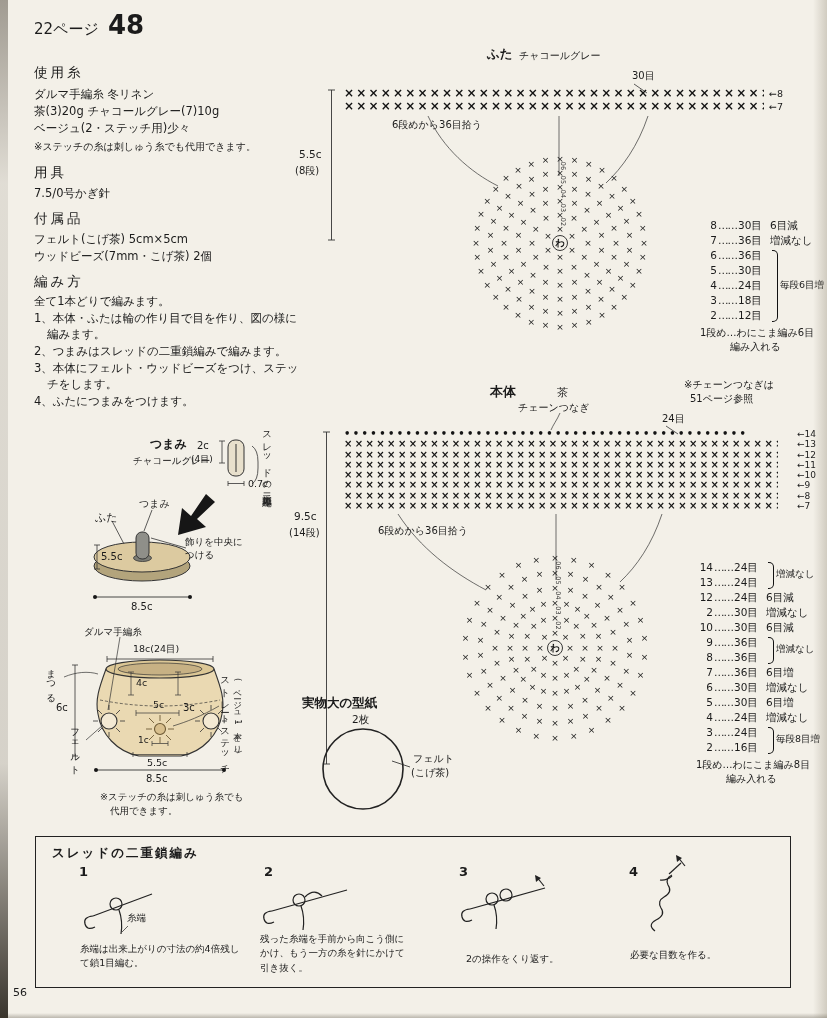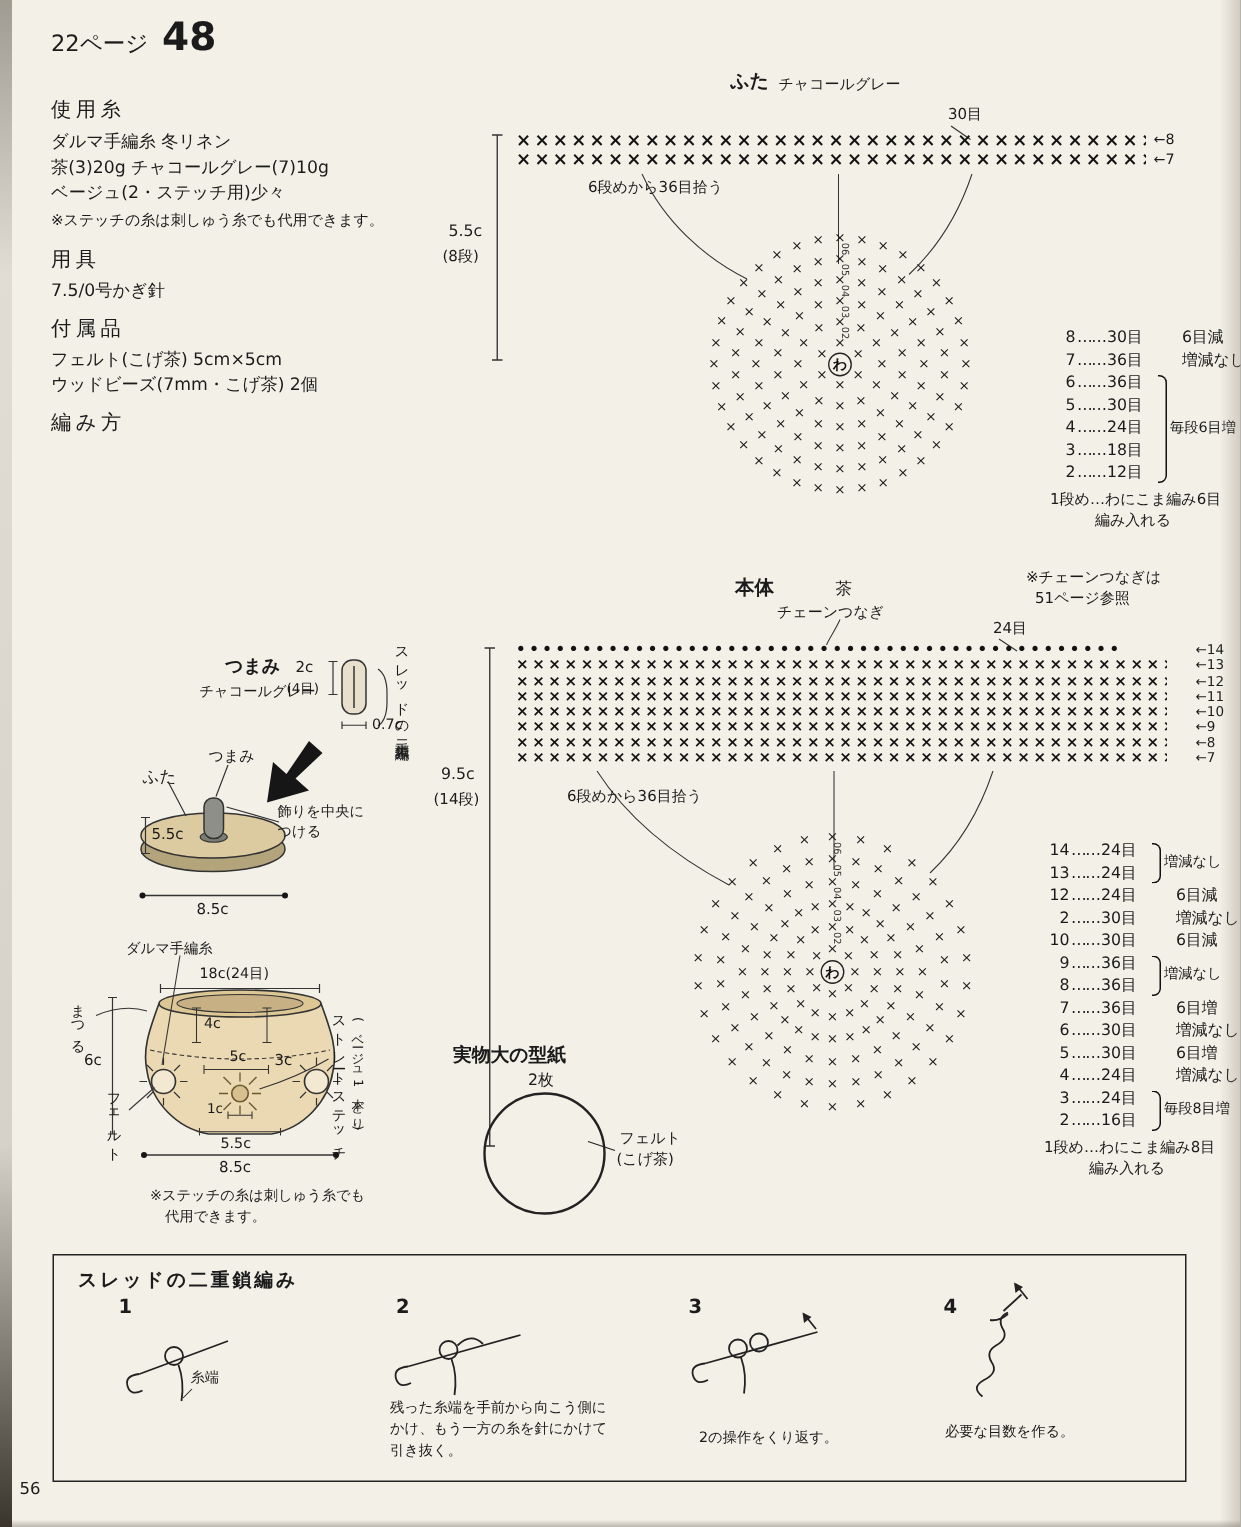--- a/index.html
+++ b/index.html
@@ -29,21 +29,21 @@
   #lid-band .band-row{font-size:12px;letter-spacing:2.2px;height:13px;line-height:13px}
   #body-band .band-row{font-size:10px;letter-spacing:2.4px;height:10.3px;line-height:10.3px}
   .arrows{position:absolute}
   #lid-arrows .arrow-row{font-size:9.5px;height:13px;line-height:13px}
   #body-arrows .arrow-row{font-size:9px;height:10.3px;line-height:10.3px}
   .ptable{position:absolute;font-size:10.5px}
   .trow{height:15px;line-height:15px;white-space:nowrap}
   .tnum{display:inline-block;width:17px;text-align:right}
   .tdots{letter-spacing:-1px;margin:0 1px}
   .tsts{display:inline-block;min-width:30px}
-  .tnote{margin-left:20px}
+  .tnote{margin-left:2px}
   .tbrace{position:absolute;left:72px;width:5px;border:1px solid #111;border-left:none;border-radius:0 5px 5px 0}
   .tglabel{position:absolute;left:80px;white-space:nowrap;font-size:9.5px}
   .tfoot{font-size:10px;white-space:nowrap;margin-top:3px}
   .tfoot2{padding-left:30px;margin-top:0}
   .tut-box{position:absolute;left:35px;top:836px;width:754px;height:150px;border:1.5px solid #222}
   .caption{position:absolute;font-size:9.5px;line-height:1.5;white-space:normal}
 </style>
 </head>
 <body>
 
@@ -422,20 +422,27 @@
   <div class="abs note" style="left:34px;top:140px">※ステッチの糸は刺しゅう糸でも代用できます。</div>
 
   <div class="abs h-section" style="left:34px;top:164px">用具</div>
   <div class="abs txt" style="left:34px;top:186px">7.5/0号かぎ針</div>
 
   <div class="abs h-section" style="left:34px;top:210px">付属品</div>
   <div class="abs txt" style="left:34px;top:232px">フェルト(こげ茶) 5cm×5cm</div>
   <div class="abs txt" style="left:34px;top:249px">ウッドビーズ(7mm・こげ茶) 2個</div>
 
   <div class="abs h-section" style="left:34px;top:273px">編み方</div>
+  <div class="howto" style="left:34px;top:293px">
+    <div class="howto-line">全て1本どりで編みます。</div>
+    <div class="howto-line">1、本体・ふたは輪の作り目で目を作り、図の様に編みます。</div>
+    <div class="howto-line">2、つまみはスレッドの二重鎖編みで編みます。</div>
+    <div class="howto-line">3、本体にフェルト・ウッドビーズをつけ、ステッチをします。</div>
+    <div class="howto-line">4、ふたにつまみをつけます。</div>
+  </div>
 
   <div class="abs bold" style="left:150px;top:436px;font-size:12px">つまみ</div>
   <div class="abs" style="left:133px;top:455px;font-size:9.5px">チャコールグレー</div>
   <div class="abs" style="left:197px;top:440px;font-size:10px">2c</div>
   <div class="abs" style="left:191px;top:453px;font-size:9px">(4目)</div>
   <div class="abs" style="left:248px;top:478px;font-size:9.5px">0.7c</div>
   <div class="abs v" style="left:260px;top:424px;font-size:9.5px;height:108px">スレッドの二重鎖編み</div>
 
   <div class="abs" style="left:95px;top:510px;font-size:11px">ふた</div>
   <div class="abs" style="left:139px;top:497px;font-size:10px">つまみ</div>
@@ -545,20 +552,21 @@
   <div class="abs" style="left:413px;top:752px;font-size:10px">フェルト</div>
   <div class="abs" style="left:411px;top:766px;font-size:10px">(こげ茶)</div>
 
   <div class="tut-box"></div>
   <div class="abs bold" style="left:52px;top:845px;font-size:12.5px;letter-spacing:2px">スレッドの二重鎖編み</div>
   <div class="abs bold" style="left:79px;top:864px;font-size:13px">1</div>
   <div class="abs bold" style="left:264px;top:864px;font-size:13px">2</div>
   <div class="abs bold" style="left:459px;top:864px;font-size:13px">3</div>
   <div class="abs bold" style="left:629px;top:864px;font-size:13px">4</div>
   <div class="abs" style="left:127px;top:912px;font-size:9.5px">糸端</div>
+  <div class="caption" style="left:80px;top:942px;width:160px">糸端は出来上がりの寸法の約4倍残して鎖1目編む。</div>
   <div class="caption" style="left:260px;top:932px;width:152px">残った糸端を手前から向こう側にかけ、もう一方の糸を針にかけて引き抜く。</div>
   <div class="caption" style="left:466px;top:952px;width:160px">2の操作をくり返す。</div>
   <div class="caption" style="left:630px;top:948px;width:140px">必要な目数を作る。</div>
 
   <div class="abs" style="left:13px;top:986px;font-size:11px">56</div>
 
   <div class="edge-left"></div>
   <div class="edge-bottom"></div>
   <div class="edge-right"></div>
 </div>

